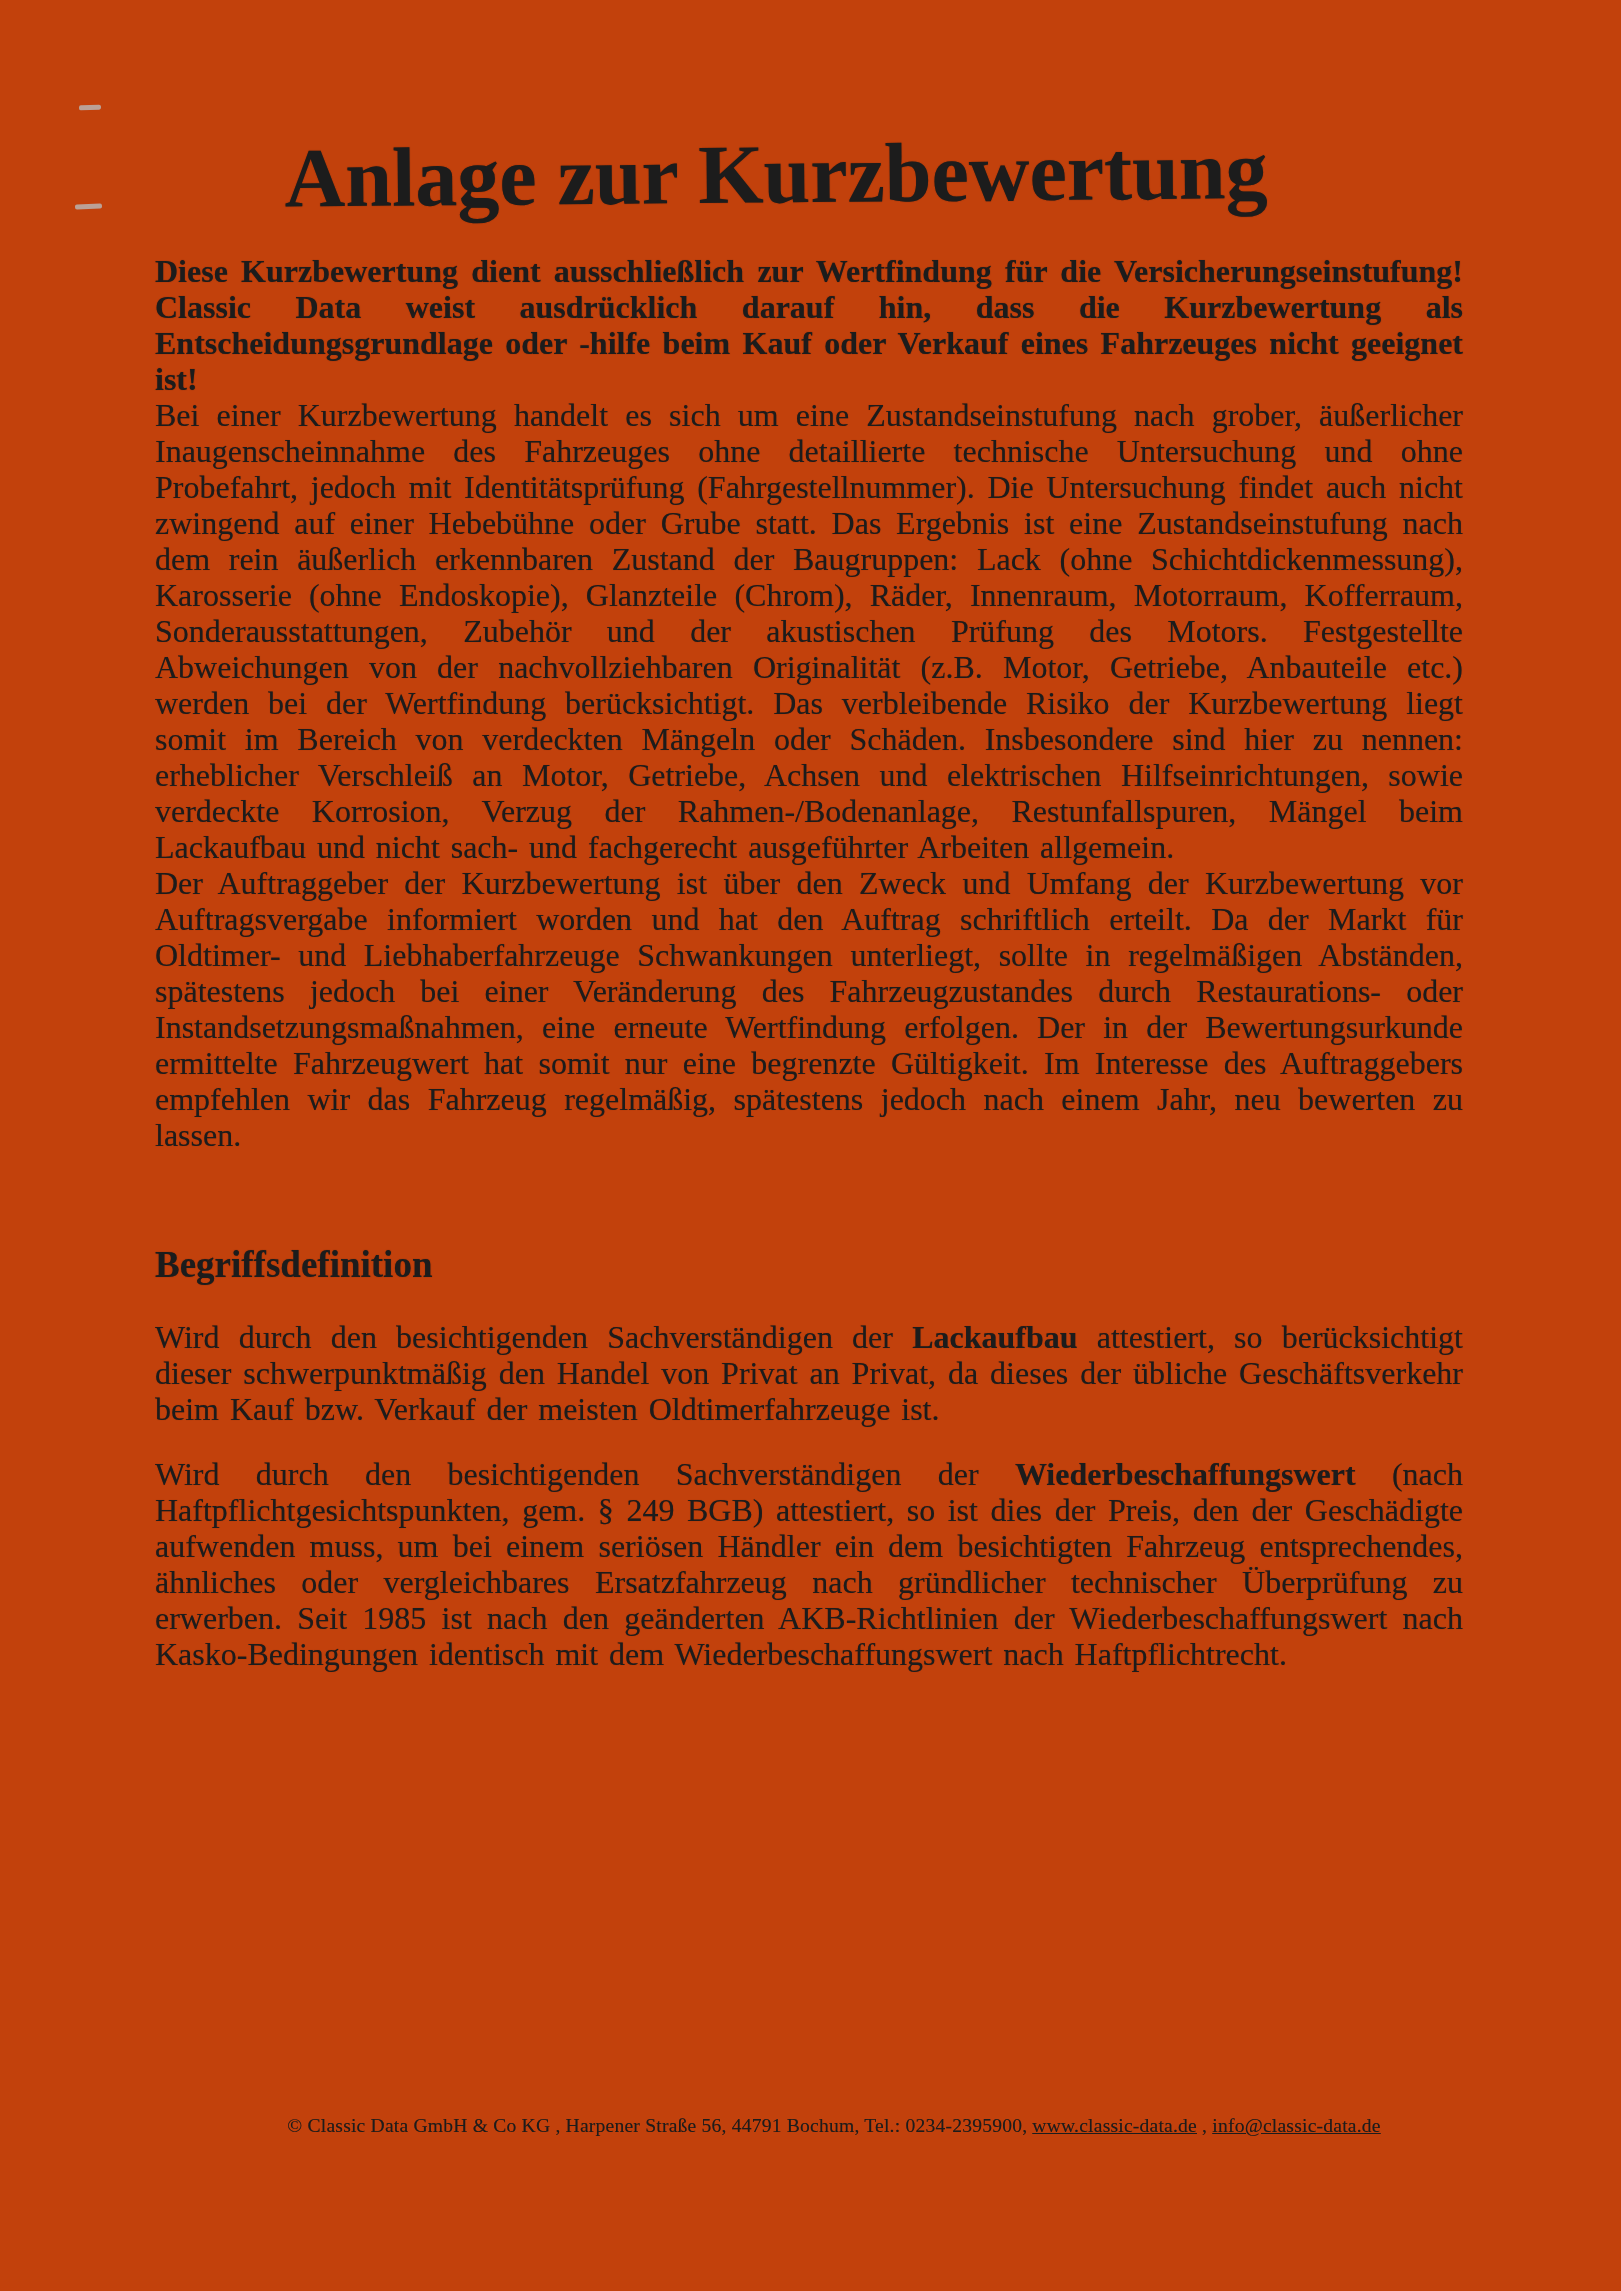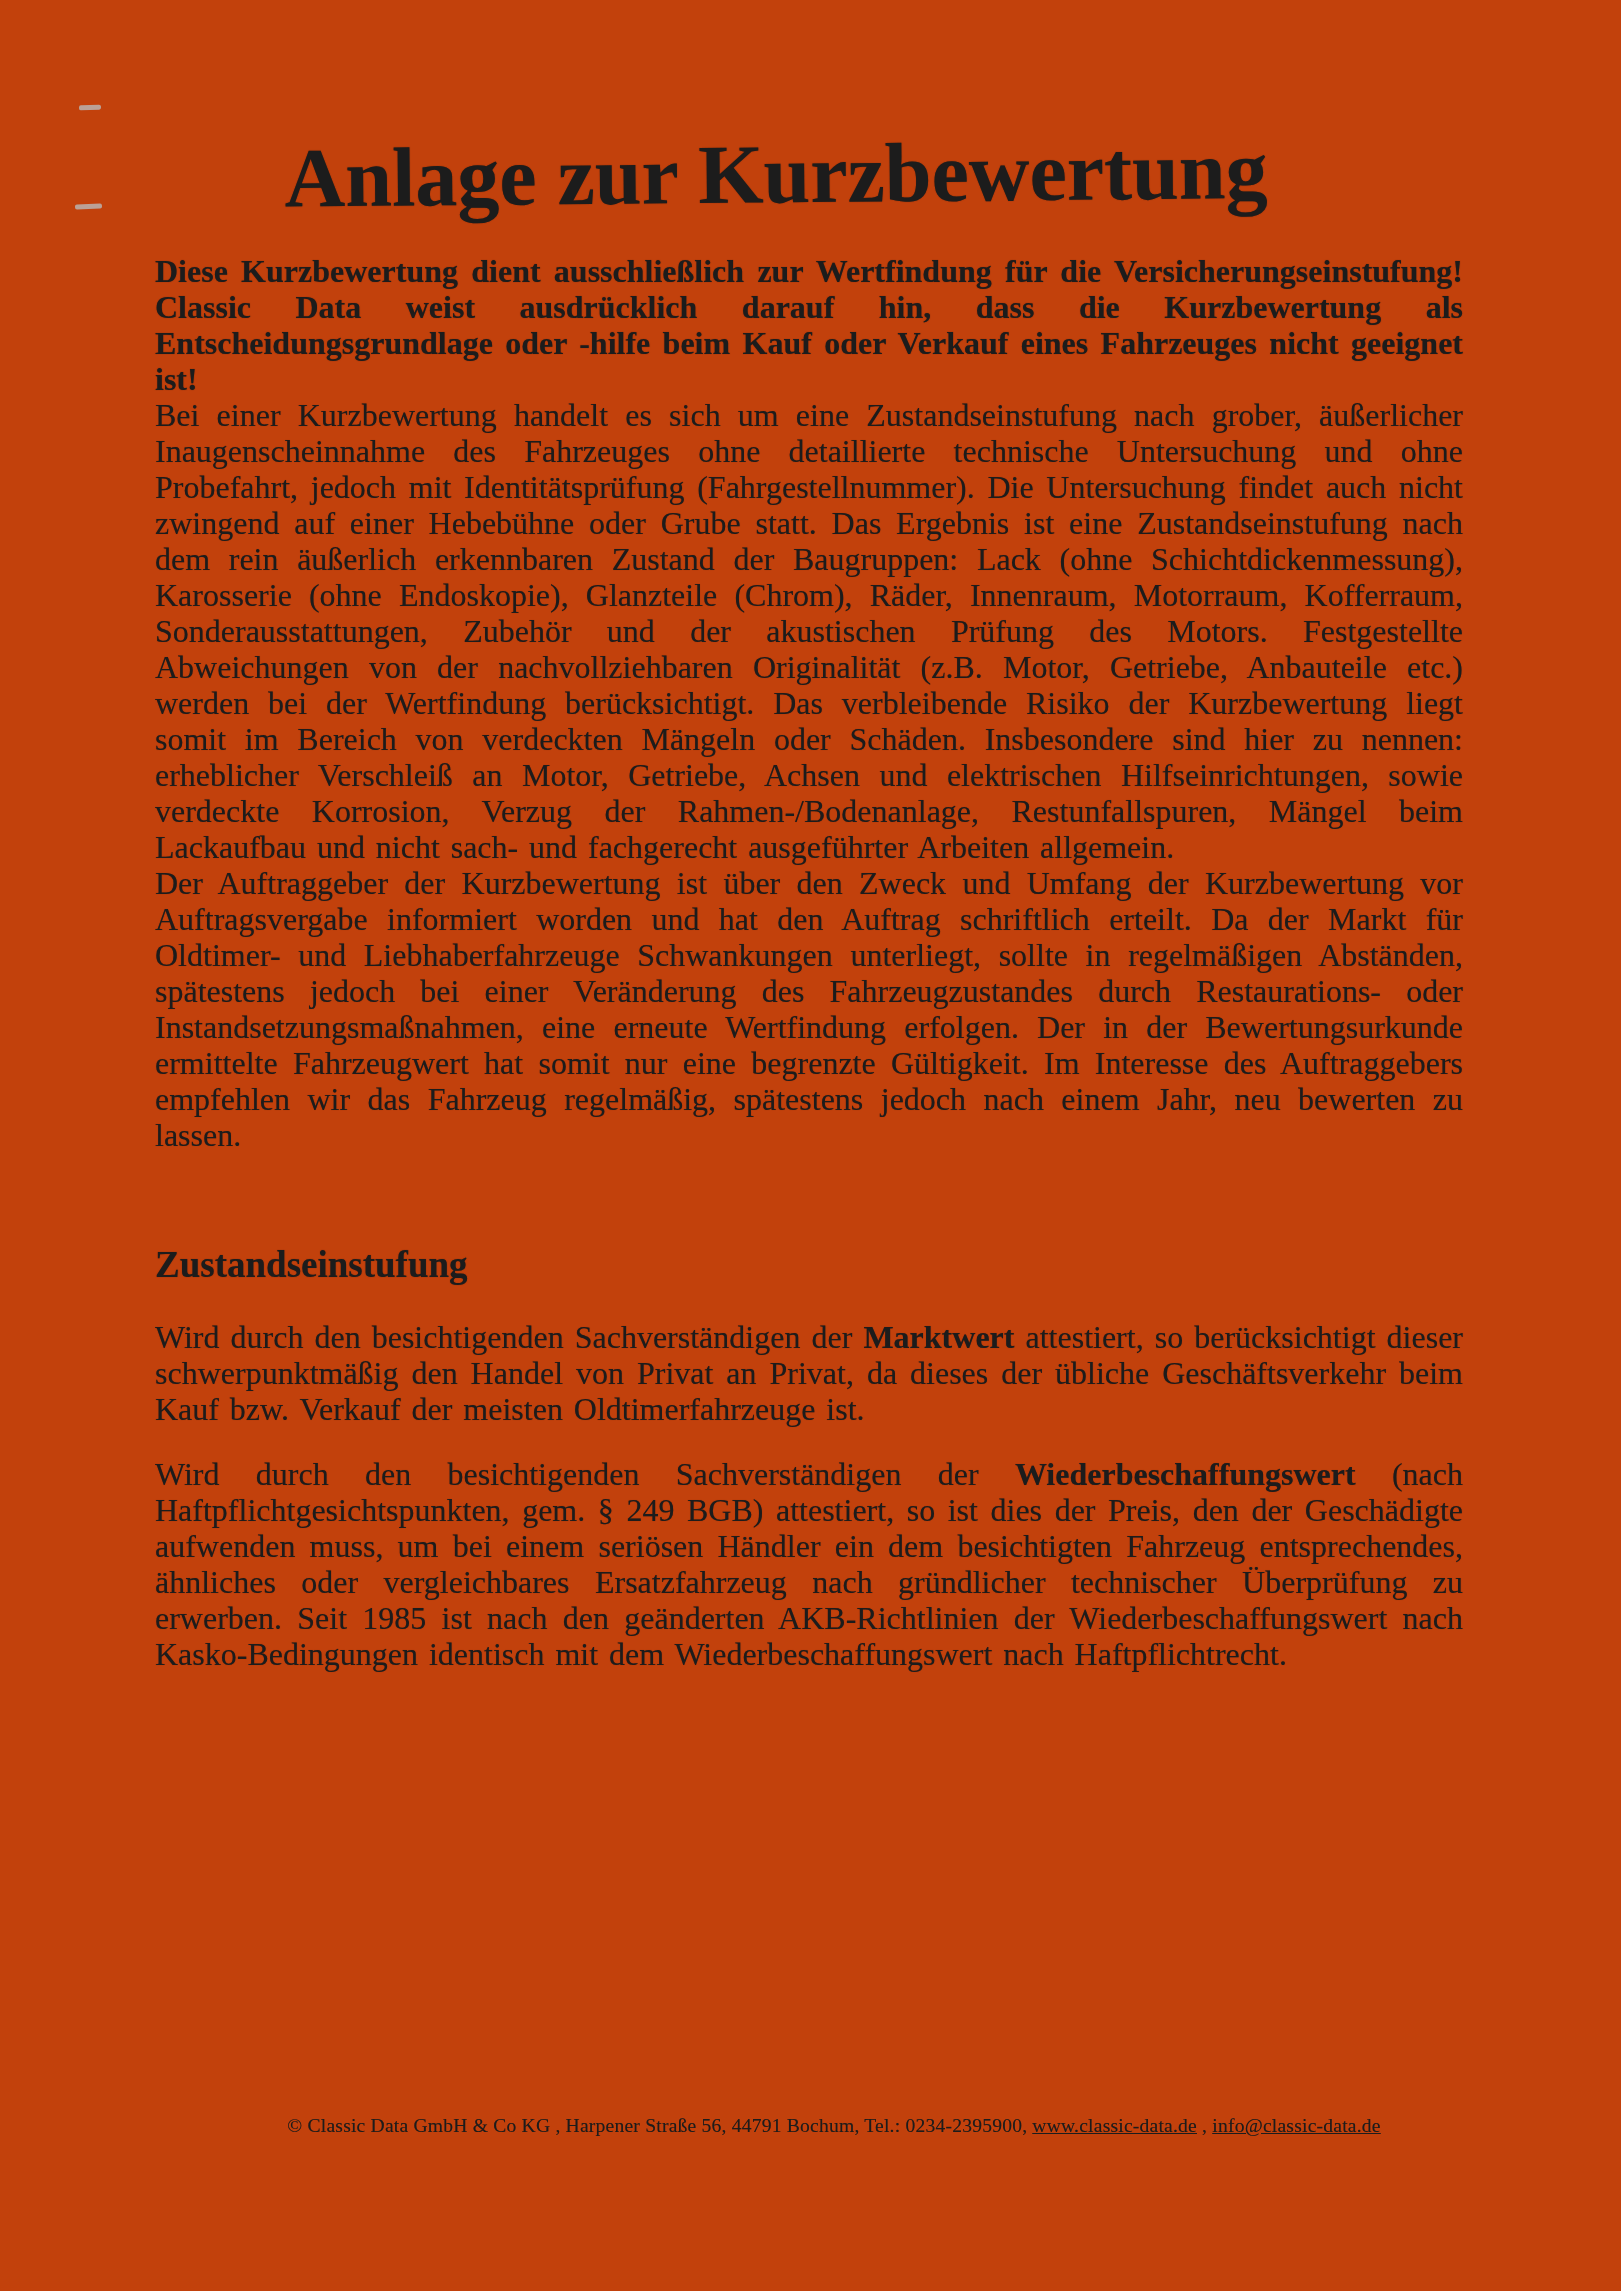--- a/index.html
+++ b/index.html
@@ -89,23 +89,23 @@
   <h1 class="doc-title">Anlage zur Kurzbewertung</h1>
 
   <div class="column">
 
     <p class="para bold">Diese Kurzbewertung dient ausschließlich zur Wertfindung für die Versicherungseinstufung! Classic Data weist ausdrücklich darauf hin, dass die Kurzbewertung als Entscheidungsgrundlage oder -hilfe beim Kauf oder Verkauf eines Fahrzeuges nicht geeignet ist!</p>
 
     <p class="para">Bei einer Kurzbewertung handelt es sich um eine Zustandseinstufung nach grober, äußerlicher Inaugenscheinnahme des Fahrzeuges ohne detaillierte technische Untersuchung und ohne Probefahrt, jedoch mit Identitätsprüfung (Fahrgestellnummer). Die Untersuchung findet auch nicht zwingend auf einer Hebebühne oder Grube statt. Das Ergebnis ist eine Zustandseinstufung nach dem rein äußerlich erkennbaren Zustand der Baugruppen: Lack (ohne Schichtdickenmessung), Karosserie (ohne Endoskopie), Glanzteile (Chrom), Räder, Innenraum, Motorraum, Kofferraum, Sonderausstattungen, Zubehör und der akustischen Prüfung des Motors. Festgestellte Abweichungen von der nachvollziehbaren Originalität (z.B. Motor, Getriebe, Anbauteile etc.) werden bei der Wertfindung berücksichtigt. Das verbleibende Risiko der Kurzbewertung liegt somit im Bereich von verdeckten Mängeln oder Schäden. Insbesondere sind hier zu nennen: erheblicher Verschleiß an Motor, Getriebe, Achsen und elektrischen Hilfseinrichtungen, sowie verdeckte Korrosion, Verzug der Rahmen-/Bodenanlage, Restunfallspuren, Mängel beim Lackaufbau und nicht sach- und fachgerecht ausgeführter Arbeiten allgemein.</p>
 
     <p class="para">Der Auftraggeber der Kurzbewertung ist über den Zweck und Umfang der Kurzbewertung vor Auftragsvergabe informiert worden und hat den Auftrag schriftlich erteilt. Da der Markt für Oldtimer- und Liebhaberfahrzeuge Schwankungen unterliegt, sollte in regelmäßigen Abständen, spätestens jedoch bei einer Veränderung des Fahrzeugzustandes durch Restaurations- oder Instandsetzungsmaßnahmen, eine erneute Wertfindung erfolgen. Der in der Bewertungsurkunde ermittelte Fahrzeugwert hat somit nur eine begrenzte Gültigkeit. Im Interesse des Auftraggebers empfehlen wir das Fahrzeug regelmäßig, spätestens jedoch nach einem Jahr, neu bewerten zu lassen.</p>
 
-    <h2 class="section-heading">Zustandseinstufung</h2>
+    <h2 class="section-heading">Begriffsdefinition</h2>
 
-    <p class="para"><span>Wird durch den besichtigenden Sachverständigen der </span><span class="term">Marktwert</span><span> attestiert, so berücksichtigt dieser schwerpunktmäßig den Handel von Privat an Privat, da dieses der übliche Geschäftsverkehr beim Kauf bzw. Verkauf der meisten Oldtimerfahrzeuge ist.</span></p>
+    <p class="para"><span>Wird durch den besichtigenden Sachverständigen der </span><span class="term">Lackaufbau</span><span> attestiert, so berücksichtigt dieser schwerpunktmäßig den Handel von Privat an Privat, da dieses der übliche Geschäftsverkehr beim Kauf bzw. Verkauf der meisten Oldtimerfahrzeuge ist.</span></p>
 
     <p class="para spaced"><span>Wird durch den besichtigenden Sachverständigen der </span><span class="term">Wiederbeschaffungswert</span><span> (nach Haftpflichtgesichtspunkten, gem. § 249 BGB) attestiert, so ist dies der Preis, den der Geschädigte aufwenden muss, um bei einem seriösen Händler ein dem besichtigten Fahrzeug entsprechendes, ähnliches oder vergleichbares Ersatzfahrzeug nach gründlicher technischer Überprüfung zu erwerben. Seit 1985 ist nach den geänderten AKB-Richtlinien der Wiederbeschaffungswert nach Kasko-Bedingungen identisch mit dem Wiederbeschaffungswert nach Haftpflichtrecht.</span></p>
 
   </div>
 
   <div class="footer"><span>© Classic Data GmbH &amp; Co KG , Harpener Straße 56, 44791 Bochum, Tel.: 0234-2395900, </span><a>www.classic-data.de</a><span> , </span><a>info@classic-data.de</a></div>
 
 </div>
 
 

